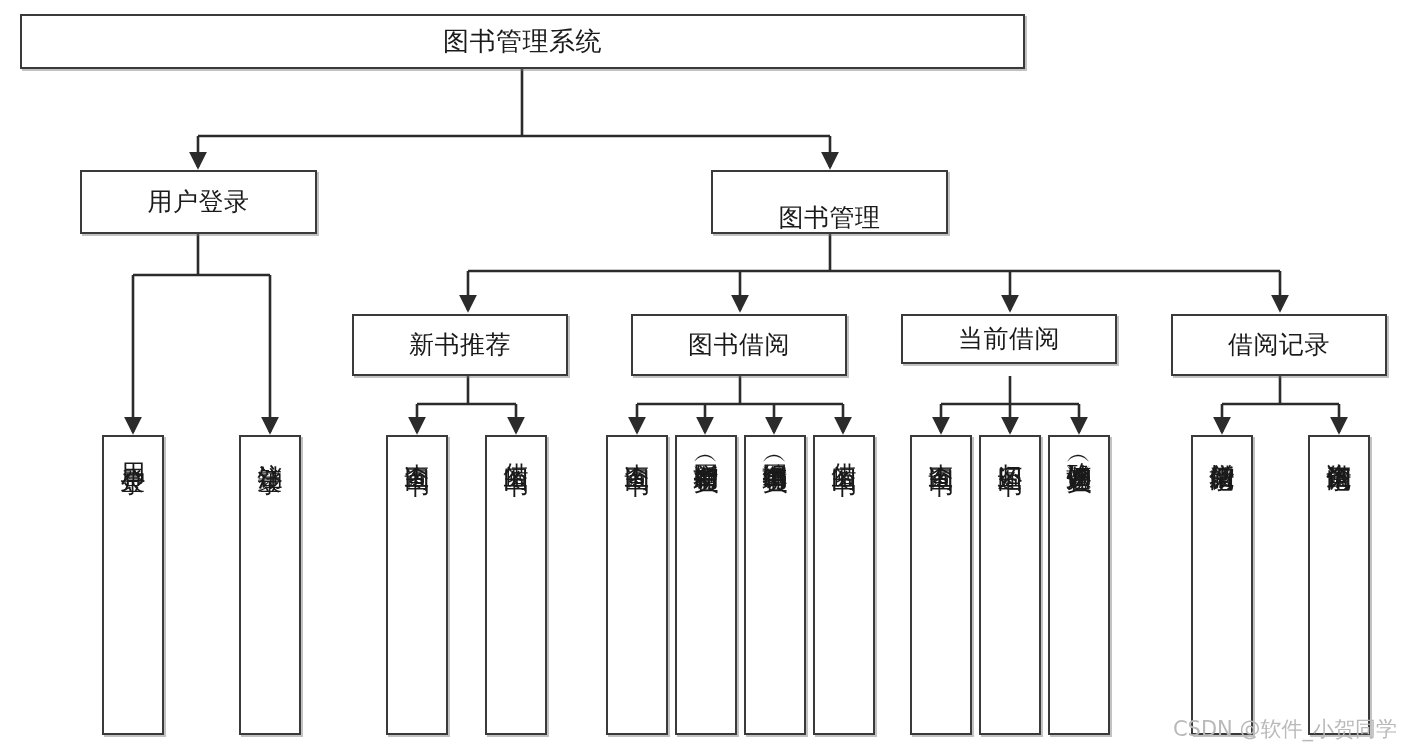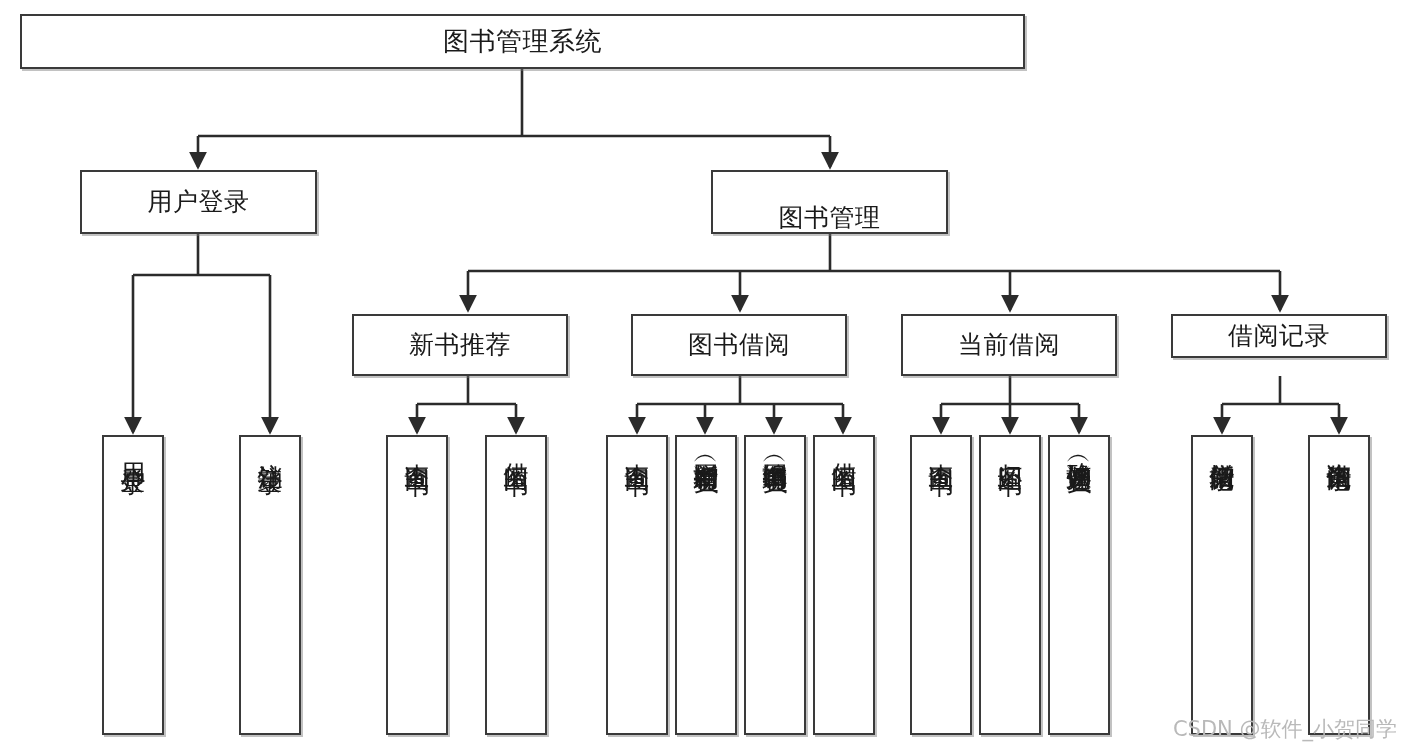--- a/index.html
+++ b/index.html
@@ -145,24 +145,24 @@
   <div class="node horiz" style="left:711px; top:170px; width:237px; height:64px;align-items:flex-end;">
     <span class="node-label">图书管理</span>
   </div>
 
   <div class="node horiz" style="left:352px; top:314px; width:216px; height:62px;">
     <span class="node-label">新书推荐</span>
   </div>
   <div class="node horiz" style="left:631px; top:314px; width:216px; height:62px;">
     <span class="node-label">图书借阅</span>
   </div>
-  <div class="node horiz" style="left:901px; top:314px; width:216px; height:62px;">
+  <div class="node horiz" style="left:901px; top:314px; width:216px; height:50px;">
     <span class="node-label">当前借阅</span>
   </div>
-  <div class="node horiz" style="left:1171px; top:314px; width:216px; height:44px;font-family:Liberation Serif, serif;">
+  <div class="node horiz" style="left:1171px; top:314px; width:216px; height:62px;font-family:Liberation Serif, serif;">
     <span class="node-label">借阅记录</span>
   </div>
 
   <div class="node vert" style="left:102px; top:435px; width:62px; height:300px;">
     <span class="node-label">用户登录</span>
   </div>
   <div class="node vert" style="left:239px; top:435px; width:62px; height:300px;">
     <span class="node-label">注销登录</span>
   </div>
 

